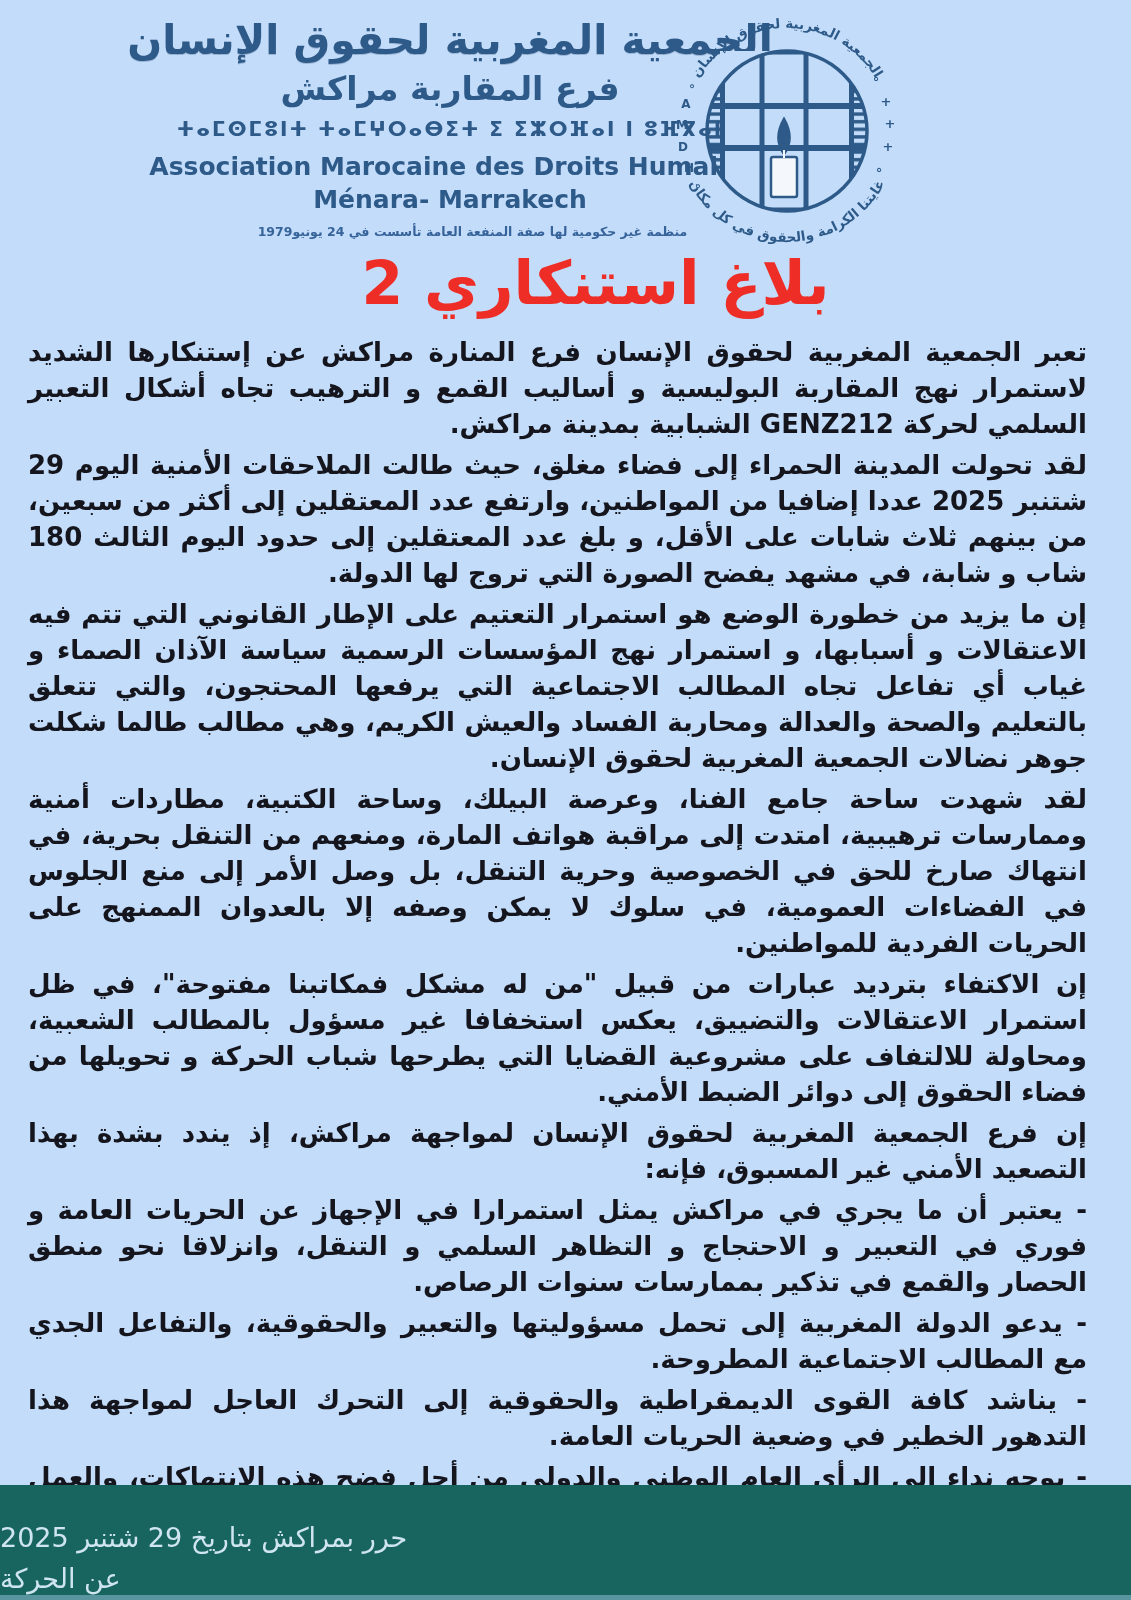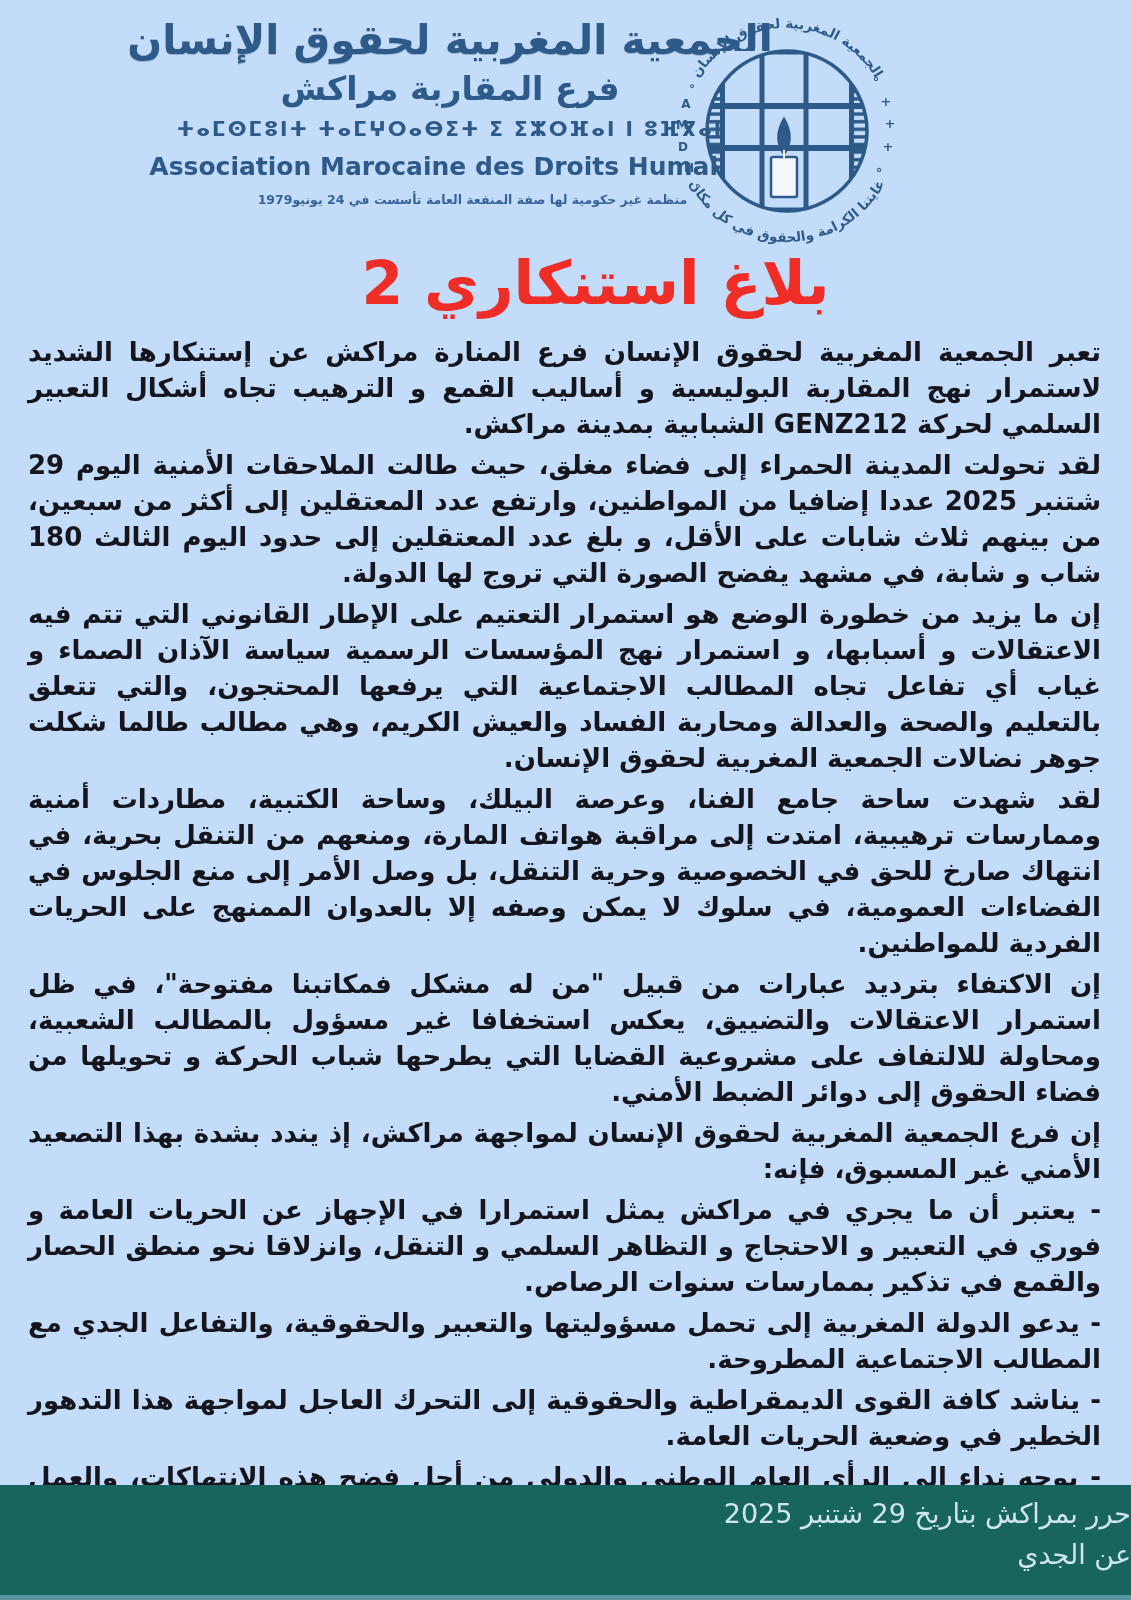--- a/index.html
+++ b/index.html
@@ -30,44 +30,45 @@
     text-align:center;direction:rtl;
     color:#ee2d26;font-size:60px;font-weight:bold;
   }
 
   
   .body-text{
     position:absolute;top:334px;right:28px;left:28px;
     direction:rtl;text-align:justify;text-align-last:right;
     color:#15151d;font-size:26px;font-weight:bold;line-height:36px;
   }
-  .body-text p{margin:0 2px 5px 0;}
+  .body-text p{margin:0 16px 5px 0;}
 
   
   .footer{
     position:absolute;left:0;right:0;top:1485px;bottom:0;
     background:#18655f;color:#cfe5ef;
-    text-align:right;direction:rtl;
+    text-align:left;direction:rtl;
     font-size:27px;line-height:41px;
-    padding-top:8px;box-sizing:border-box;
+    padding-top:32px;box-sizing:border-box;
   }
   .footer-stripe{
     position:absolute;left:0;right:0;bottom:0;height:5px;background:#59959e;
   }
 </style>
 </head>
 <body>
 
 <div class="page">
 
   <div class="header">
     <div class="org-name-ar">الجمعية المغربية لحقوق الإنسان</div>
     <div class="branch-ar">فرع المقاربة مراكش</div>
     <div class="tifinagh-line">ⵜⴰⵎⵙⵎⵓⵏⵜ ⵜⴰⵎⵖⵔⴰⴱⵉⵜ ⵉ ⵉⵣⵔⴼⴰⵏ ⵏ ⵓⴼⴳⴰⵏ</div>
     <div class="org-name-fr">Association Marocaine des Droits Humains</div>
+    <div class="branch-fr">Ménara- Marrakech</div>
     <div class="founding-note">منظمة غير حكومية لها صفة المنفعة العامة تأسست في 24 يونيو1979</div>
   </div>
 
   <div class="seal">
     <svg width="292" height="244" viewBox="0 0 292 244">
       <defs>
         <pattern id="stripes" width="8" height="7.6" patternUnits="userSpaceOnUse">
           <rect width="8" height="3.4" y="2" fill="#2d5a88"></rect>
         </pattern>
         <clipPath id="inClip">
@@ -134,17 +135,17 @@
     <p>إن الاكتفاء بترديد عبارات من قبيل "من له مشكل فمكاتبنا مفتوحة"، في ظل استمرار الاعتقالات والتضييق، يعكس استخفافا غير مسؤول  بالمطالب الشعبية، ومحاولة للالتفاف على مشروعية القضايا التي يطرحها شباب الحركة و تحويلها من فضاء الحقوق إلى دوائر الضبط الأمني.</p>
     <p>إن فرع الجمعية المغربية لحقوق الإنسان لمواجهة مراكش، إذ يندد بشدة بهذا التصعيد الأمني غير المسبوق، فإنه:</p>
     <p>- يعتبر أن ما يجري في مراكش يمثل استمرارا في الإجهاز عن الحريات العامة و فوري في التعبير و الاحتجاج و التظاهر السلمي و التنقل، وانزلاقا نحو منطق الحصار والقمع في تذكير بممارسات سنوات الرصاص.</p>
     <p>- يدعو الدولة المغربية إلى تحمل مسؤوليتها والتعبير والحقوقية، والتفاعل الجدي مع المطالب الاجتماعية المطروحة.</p>
     <p>- يناشد كافة القوى الديمقراطية والحقوقية إلى التحرك العاجل لمواجهة هذا التدهور الخطير في وضعية الحريات العامة.</p>
     <p>- يوجه نداء إلى الرأي العام الوطني والدولي من أجل فضح هذه الانتهاكات، والعمل على حماية الحق في الاحتجاج والتعبير.</p>
   </div>
 
   <div class="footer">
     <div>حرر بمراكش بتاريخ 29 شتنبر 2025</div>
-    <div>عن الجدي</div>
+    <div>عن الحركة</div>
     <div class="footer-stripe"></div>
   </div>
 
 </div>
 
 </body></html>

